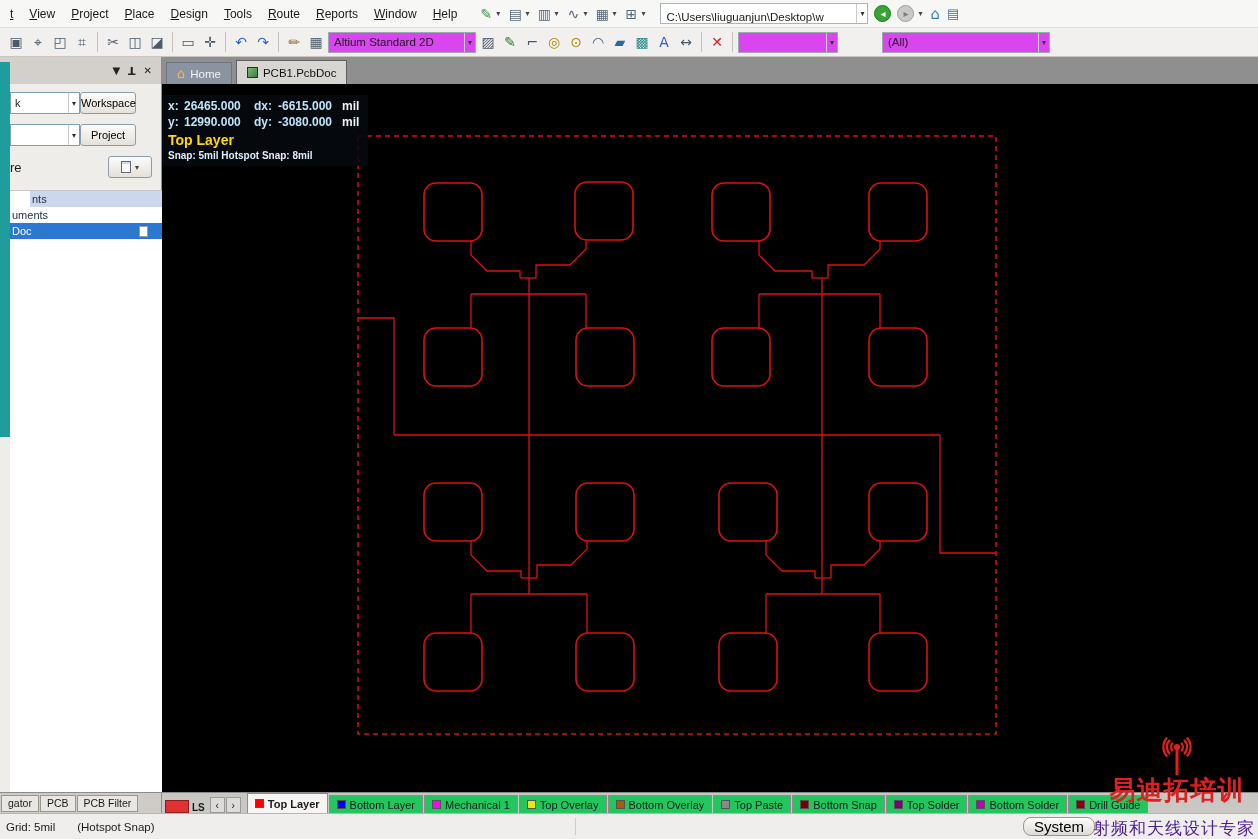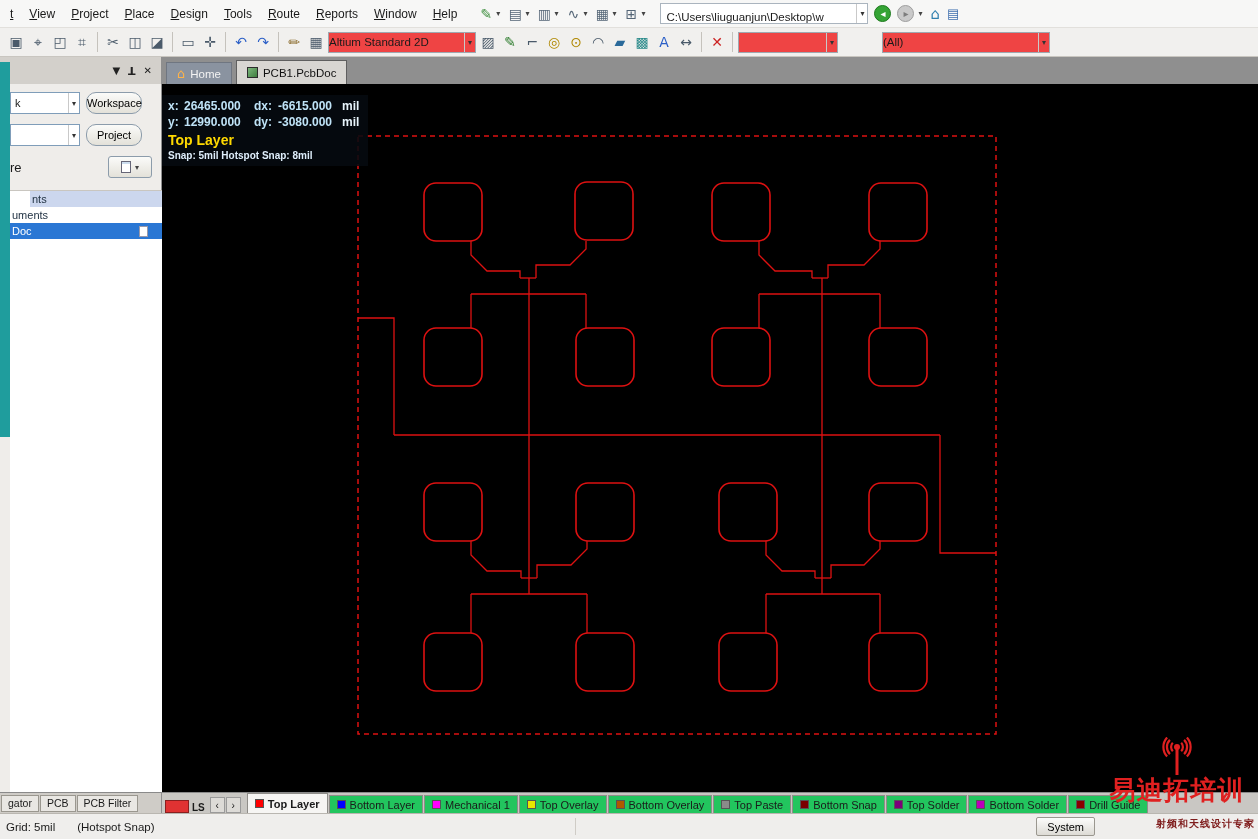--- a/index.html
+++ b/index.html
@@ -21,42 +21,42 @@
 .nav-btn{width:17px;height:17px;border-radius:50%;display:inline-flex;align-items:center;justify-content:center;color:#fff;font-size:10px;margin-left:6px;font-family:"DejaVu Sans",sans-serif}
 .nav-btn.back{background:#35a435;border:1px solid #1d7a1d}
 .nav-btn.fwd{background:#c9c9c9;border:1px solid #9f9f9f;color:#7c7c7c}
 .nav-home{font-size:15px;color:#2f7fae;margin-left:8px;font-family:"DejaVu Sans",sans-serif}
 .nav-doc{font-size:13px;color:#3f6fae;margin-left:7px;font-family:"DejaVu Sans",sans-serif}
 
 
 .toolbar{position:absolute;left:0;top:28px;width:1258px;height:29px;background:#f1f0ee;border-bottom:1px solid #c9c6c0;display:flex;align-items:center;padding:0 6px;gap:2px}
 .toolbar .tb-row{display:flex;align-items:center;gap:2px;width:100%}
 .tb-sep{width:1px;height:20px;background:#c5c2bc;margin:0 3px}
-.tb-combo{display:inline-flex;align-items:center;height:21px;background:#ef4444;border:1px solid #9fa8b0;font-size:11.5px;white-space:nowrap}
+.tb-combo{display:inline-flex;align-items:center;height:21px;background:#d946ef;border:1px solid #9fa8b0;font-size:11.5px;padding-left:5px;white-space:nowrap}
 .tb-combo-val{flex:1;overflow:hidden;white-space:nowrap}
 .tb-spacer{display:inline-block;height:1px}
 
 
 .tabstrip{position:absolute;left:0;top:57px;width:1258px;height:27px;background:#8f8f8f;display:flex;align-items:flex-end}
 .doc-tab{display:inline-flex;align-items:center;gap:5px;height:22px;padding:0 10px;font-size:11.5px;margin-left:4px;cursor:default;white-space:nowrap}
 .doc-tab.home{background:#8a93a0;color:#f3f3f3;border:1px solid #6f7681;border-bottom:none;margin-left:166px}
 .doc-tab.active{background:#d8d6d2;color:#111;border:1px solid #5f5f5f;border-bottom:none;height:24px}
 .home-ico{color:#ffb347;font-size:13px;font-family:"DejaVu Sans",sans-serif}
 .pcb-ico{width:11px;height:11px;background:linear-gradient(135deg,#7db87d,#3f7d3f);border:1px solid #2c2c2c;display:inline-block}
 
 
 .panel-header{position:absolute;left:0;top:57px;width:162px;height:27px;background:#d3d0cb;border-right:1px solid #8f8f8f;display:flex;align-items:center;justify-content:flex-end;gap:8px;padding-right:9px;z-index:2}
 .hdr-ico{font-size:10px;color:#222;text-align:center;font-family:"DejaVu Sans",sans-serif}
 .hdr-ico.pin{display:inline-block;transform:rotate(180deg);font-weight:bold;font-size:11px}
 .left-panel{position:absolute;left:0;top:84px;width:162px;height:708px;background:#efedea;border-right:1px solid #8f8f8f}
 .combo-row{position:absolute;left:10px;display:flex;align-items:center}
 .r1{top:8px}.r2{top:40px}.r3{top:72px}
 .p-combo{width:70px;height:22px;background:#fff;border:1px solid #7f9db9;display:inline-flex;align-items:center;padding-left:4px;font-size:11px}
 .p-combo-val{flex:1}
-.p-btn{width:56px;height:22px;margin-left:6px;font-size:11px;background:linear-gradient(#fbfbf9,#e3e1d9);border:1px solid #8c9cab;border-radius:10px}
+.p-btn{width:56px;height:22px;font-size:11px;background:linear-gradient(#fbfbf9,#e3e1d9);border:1px solid #8c9cab;border-radius:3px}
 .p-label{font-size:13px;width:70px}
 .p-iconbtn{margin-left:28px;width:44px;height:22px;background:linear-gradient(#fbfbf9,#e3e1d9);border:1px solid #8c9cab;border-radius:3px;display:inline-flex;align-items:center;justify-content:center;gap:4px}
 .doc-glyph{width:10px;height:12px;background:#fff;border:1px solid #667;box-shadow:inset 0 2px 0 #cde}
 .tree{position:absolute;left:10px;top:106px;width:152px;bottom:0;background:#fff;border-top:1px solid #c9c6c0;font-size:11px}
 .tree-row{height:16px;display:flex;align-items:center;padding-left:2px}
 .tree-label{flex:1;white-space:nowrap;overflow:hidden}
 .doc-icon{width:9px;height:11px;background:#fff;border:1px solid #99a;margin-right:14px}
 .teal-strip{position:absolute;left:0;top:62px;width:10px;height:375px;background:#1f9d9d;z-index:5}
 
 
@@ -77,27 +77,27 @@
 .ls-label{margin:0 5px 0 3px;font-size:10px;font-weight:bold}
 .scroll-btn{width:15px;height:16px;background:#dddbd7;border:1px solid #9a9a9a;display:inline-flex;align-items:center;justify-content:center;font-size:10px;margin-right:1px}
 .layer-tabs{display:flex;align-items:flex-end;height:100%;margin-left:5px}
 .layer-tab{display:inline-flex;align-items:center;gap:4px;height:18px;padding:0 7px;background:#22c55e;border:1px solid #8f8d89;border-bottom:none;margin-right:1px;white-space:nowrap;overflow:hidden}
 .layer-tab.active{background:#f6f5f3;font-weight:bold;height:20px}
 .swatch{width:9px;height:9px;border:1px solid #555;flex:0 0 auto}
 
 
 .statusbar{position:absolute;left:0;top:813px;width:1258px;height:26px;background:#efeeec;border-top:1px solid #b9b6b0;display:flex;align-items:center;padding-left:6px;font-size:11.5px;gap:22px}
 .sb-divider{position:absolute;left:575px;top:4px;bottom:4px;width:1px;background:#cfccc6}
-.sys-btn{position:absolute;right:163px;top:3px;height:19px;padding:0 10px;font-size:11px;background:linear-gradient(#fcfcfb,#dddbd5);border:1px solid #9a978f;border-radius:2px}
+.sys-btn{position:absolute;right:163px;top:3px;height:19px;padding:0 10px;font-size:15px;background:linear-gradient(#fcfcfb,#dddbd5);border:1px solid #9a978f;border-radius:8px}
 
 
 .watermark{position:absolute;right:10px;top:737px;width:142px;z-index:40;text-align:center}
 .antenna{display:block;margin:0 auto}
 .brand{font-size:26px;font-weight:bold;color:#e02020;letter-spacing:1px;line-height:1.05;white-space:nowrap}
-.tagline{position:absolute;right:3px;top:817px;z-index:41;font-size:10px;font-weight:bold;color:#7f1d1d;white-space:nowrap;letter-spacing:1px}
+.tagline{position:absolute;right:3px;top:817px;z-index:41;font-size:17px;font-weight:normal;color:#4c1d95;white-space:nowrap;letter-spacing:1px}
 </style>
 </head>
 <body>
 
 <div class="menubar">
   <span class="menu-item">t</span>
   <span class="menu-items">
       <span class="menu-item">View</span>
       <span class="menu-item">Project</span>
       <span class="menu-item">Place</span>

